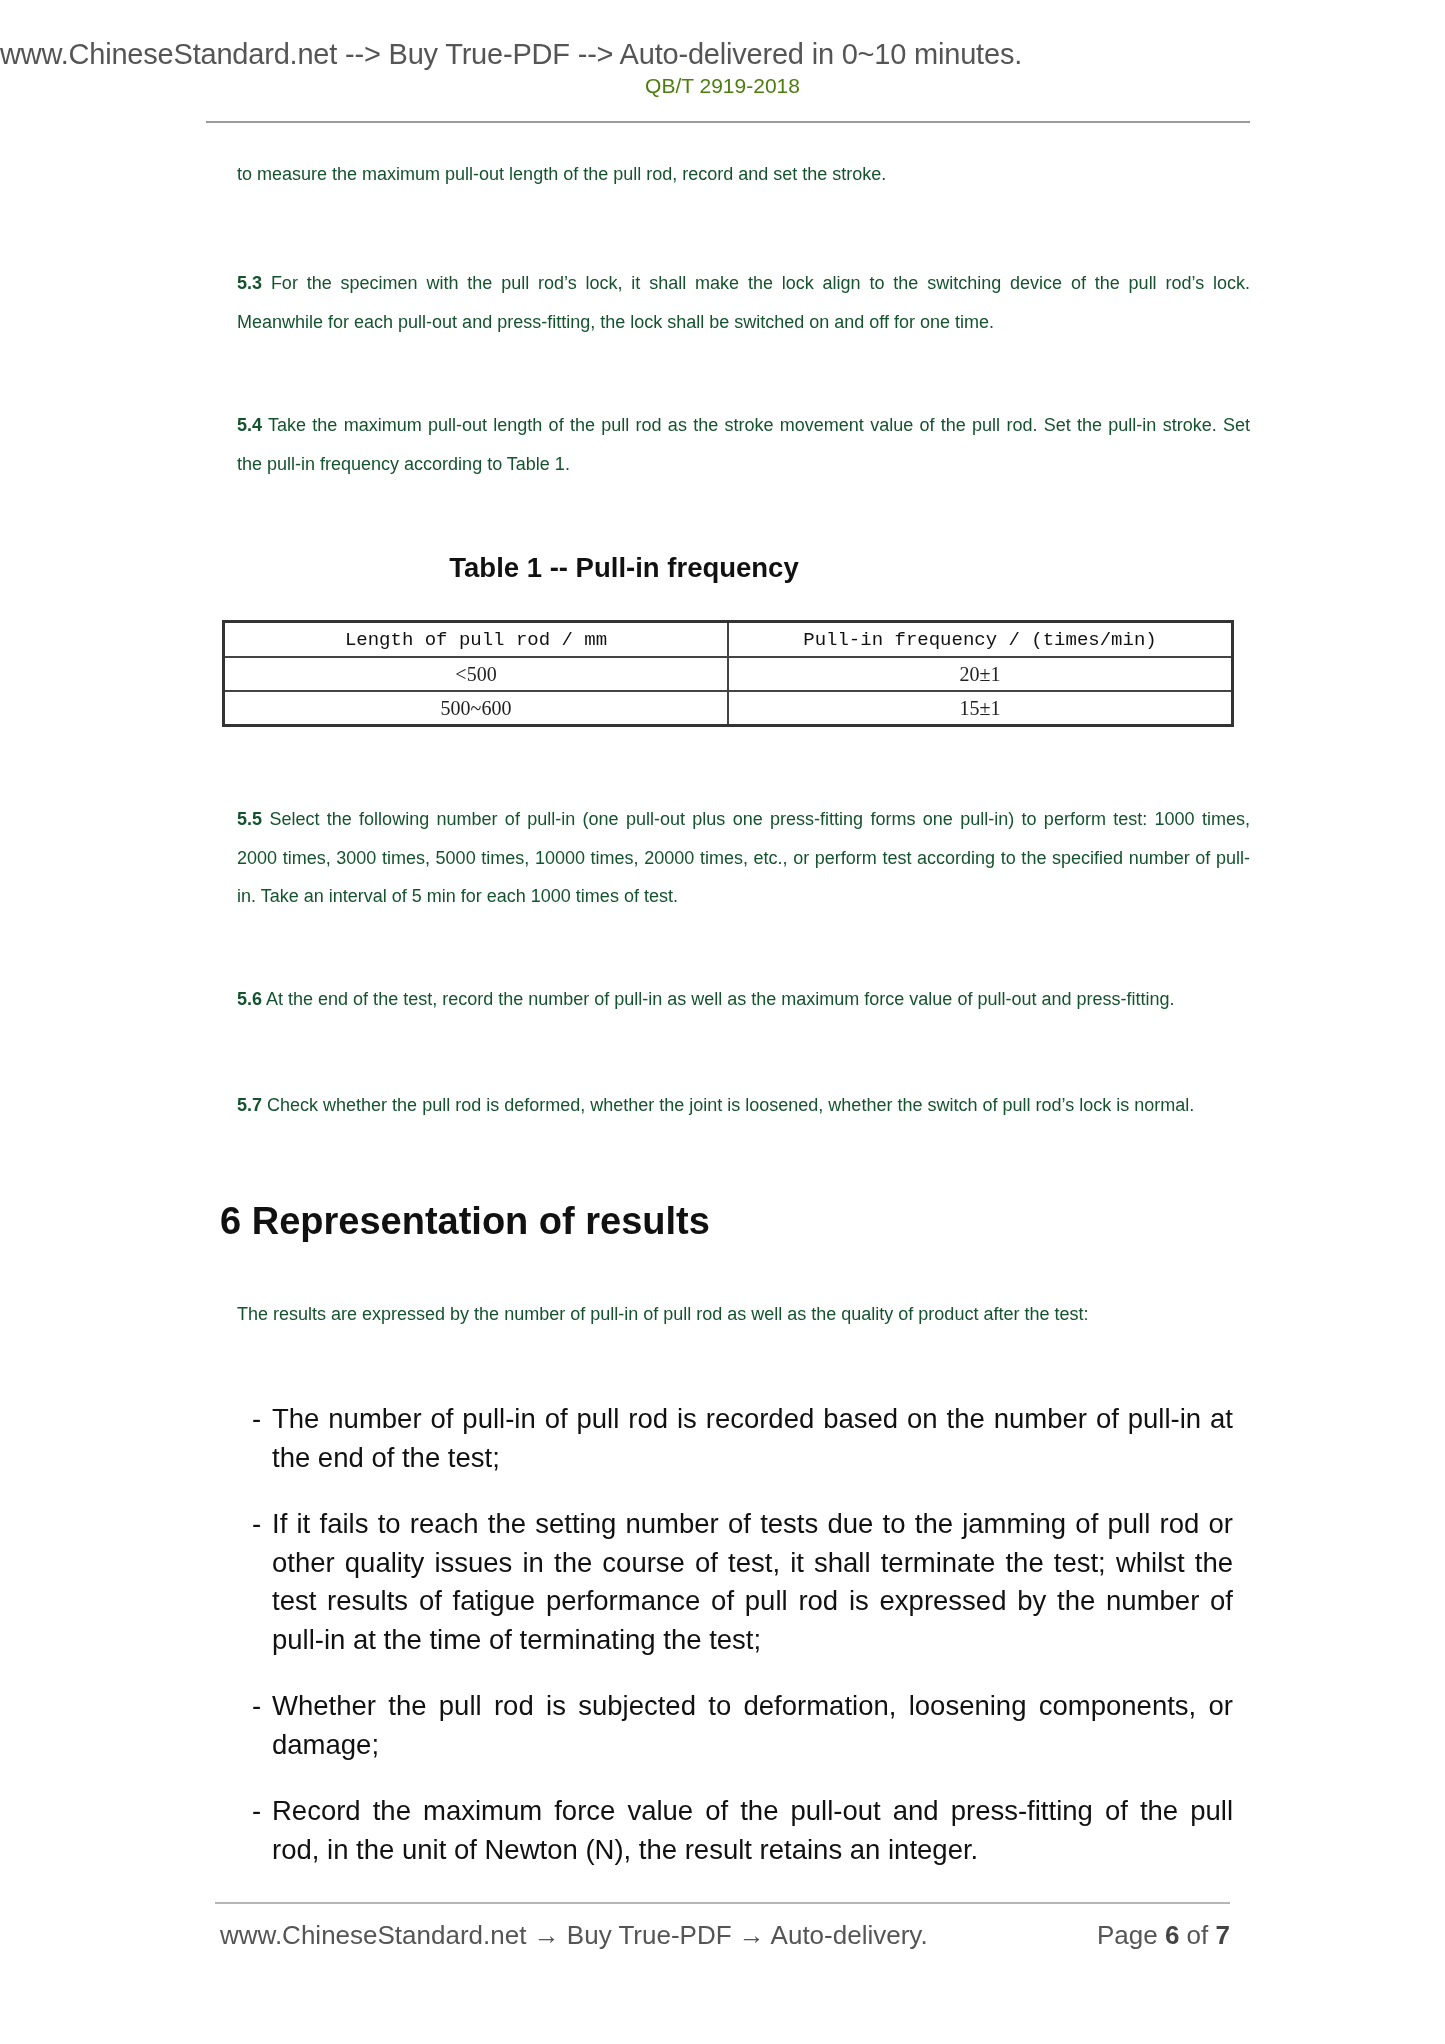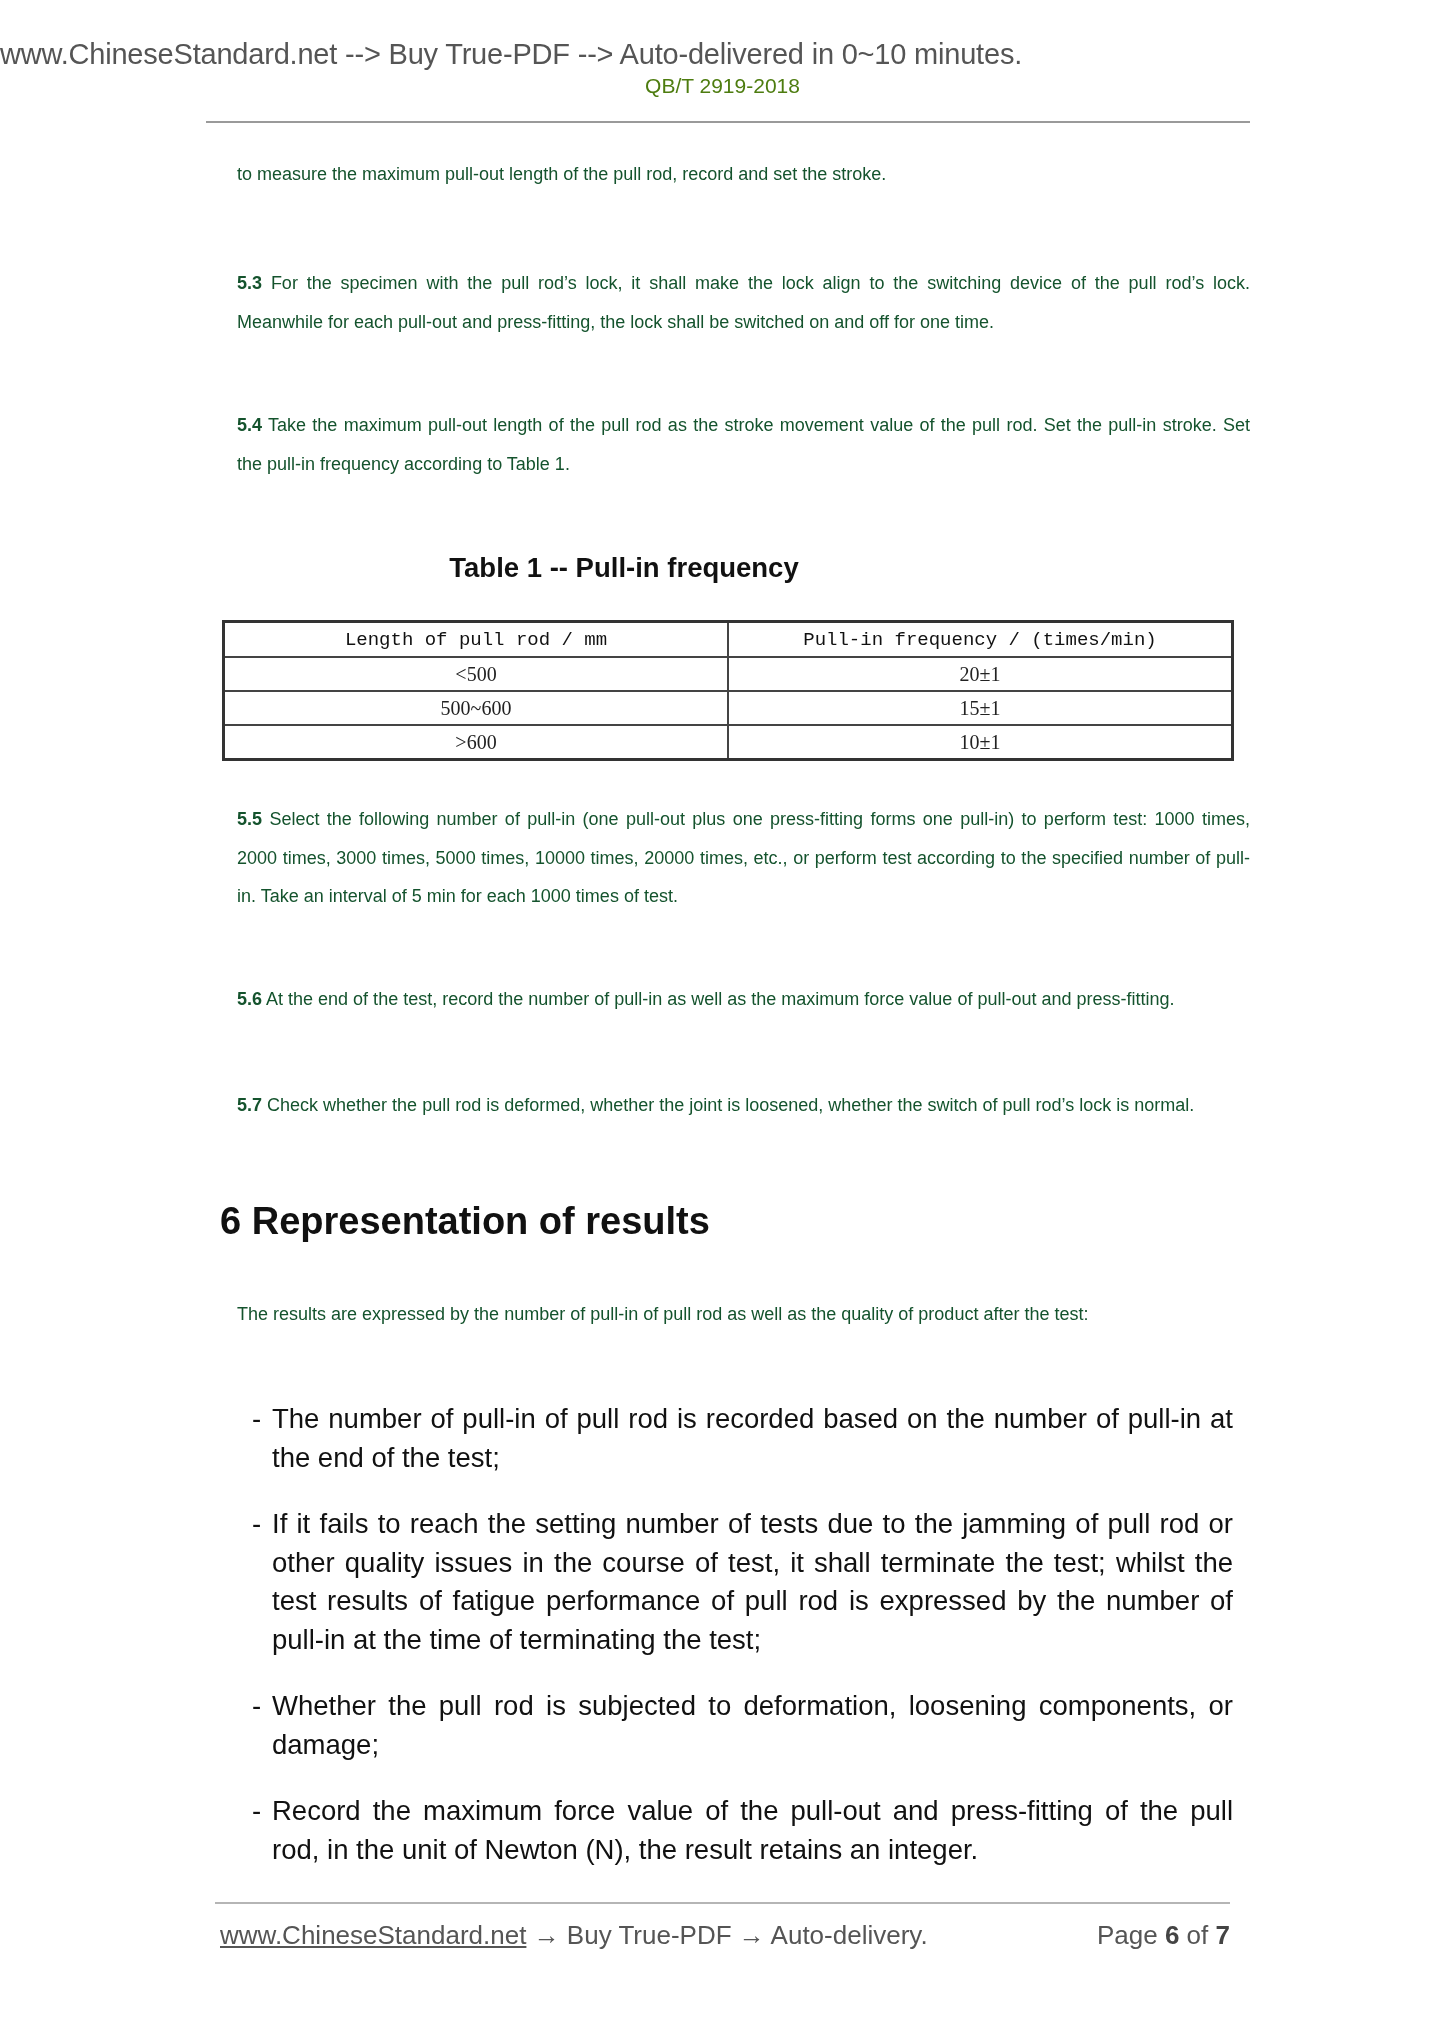--- a/index.html
+++ b/index.html
@@ -20,21 +20,21 @@
   table.t1 td { border:2px solid #444; text-align:center; height:32px; padding:0; }
   table.t1 tr.head td { font-family:Liberation Mono, monospace; font-size:19px; color:#111; height:33px; }
   table.t1 tr.row td { font-family:"Liberation Serif", serif; font-size:20px; color:#222; }
   .h6 { position:absolute; left:220px; top:1200px; font-size:38px; font-weight:bold; }
   .bul { position:absolute; left:252px; width:981px; font-size:27.5px; line-height:38.5px; text-align:justify; }
   .bul .dash { position:absolute; left:0; top:0; }
   .bul .txt { display:block; margin-left:20px; }
   .frule { position:absolute; left:215px; width:1015px; top:1902px; height:2px; background:#b5b5b5; }
   .ftr { position:absolute; top:1920px; font-size:26px; color:#555; }
   .ftr-left { left:220px; }
-  .ftr-left a { color:#555; text-decoration:underline; }
+  .ftr-left a { color:#555; }
   .ftr-right { right:215px; }
   .ftr-right b { color:#444; }
 </style>
 </head>
 <body>
 
 <div>
   <div class="hdr1">www.ChineseStandard.net --&gt; Buy True-PDF --&gt; Auto-delivered in 0~10 minutes.</div>
   <div class="hdr2">QB/T 2919-2018</div>
   <div class="hrule"></div>
@@ -60,24 +60,20 @@
     <td style="width:50%;">Length of pull rod / mm</td>
     <td>Pull-in frequency / (times/min)</td>
   </tr>
   <tr class="row">
     <td>&lt;500</td>
     <td>20±1</td>
   </tr>
   <tr class="row">
     <td>500~600</td>
     <td>15±1</td>
-  </tr>
-  <tr class="row">
-    <td>&gt;600</td>
-    <td>10±1</td>
   </tr>
 </tbody>
   </table>
 
 <div class="p" style="top:800px;">
   <b>5.5</b>
   <span>Select the following number of pull-in (one pull-out plus one press-fitting forms one pull-in) to perform test: 1000 times, 2000 times, 3000 times, 5000 times, 10000 times, 20000 times, etc., or perform test according to the specified number of pull-in. Take an interval of 5 min for each 1000 times of test.</span>
 </div>
 
 <div class="p" style="top:980px;">

